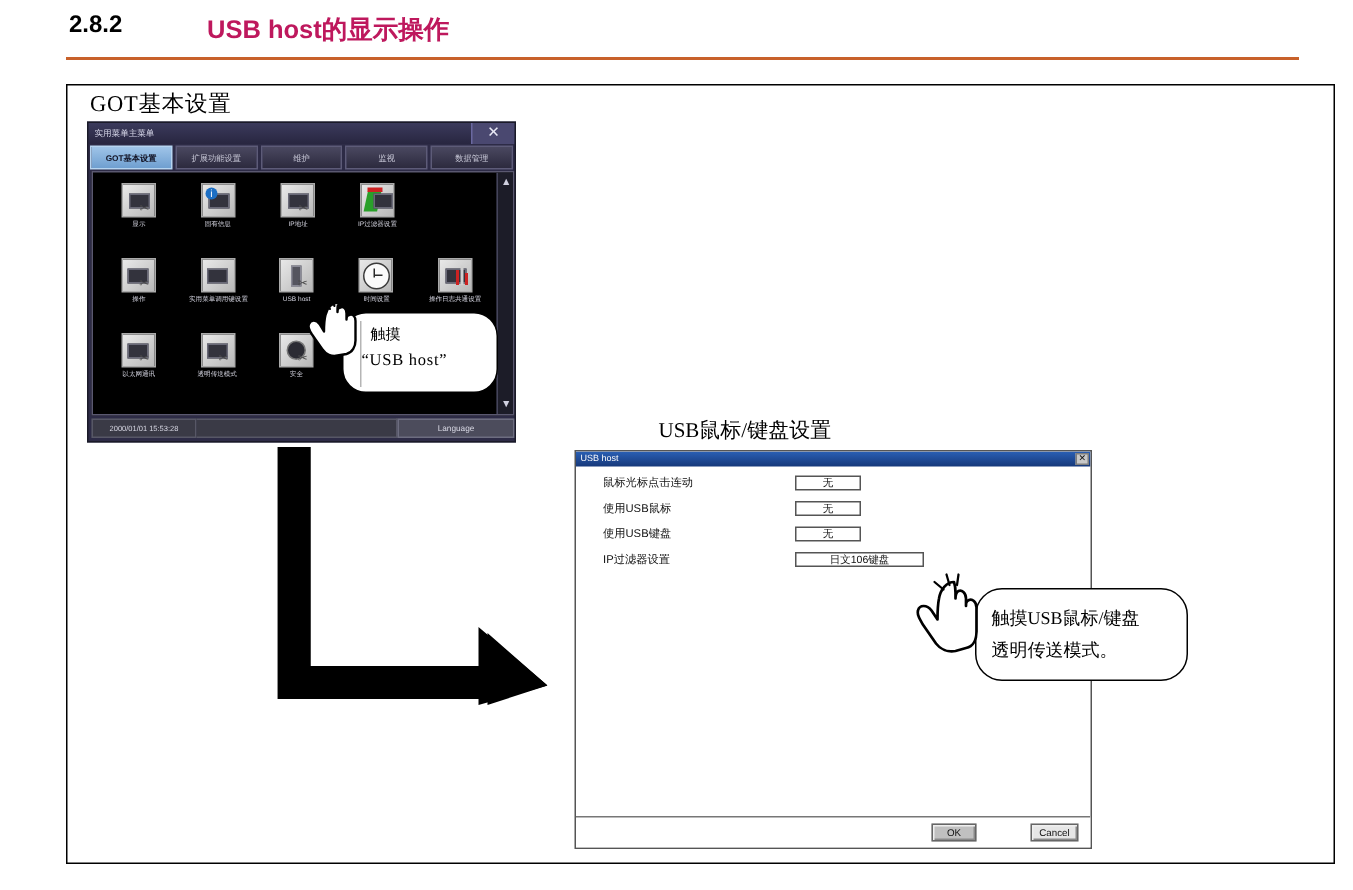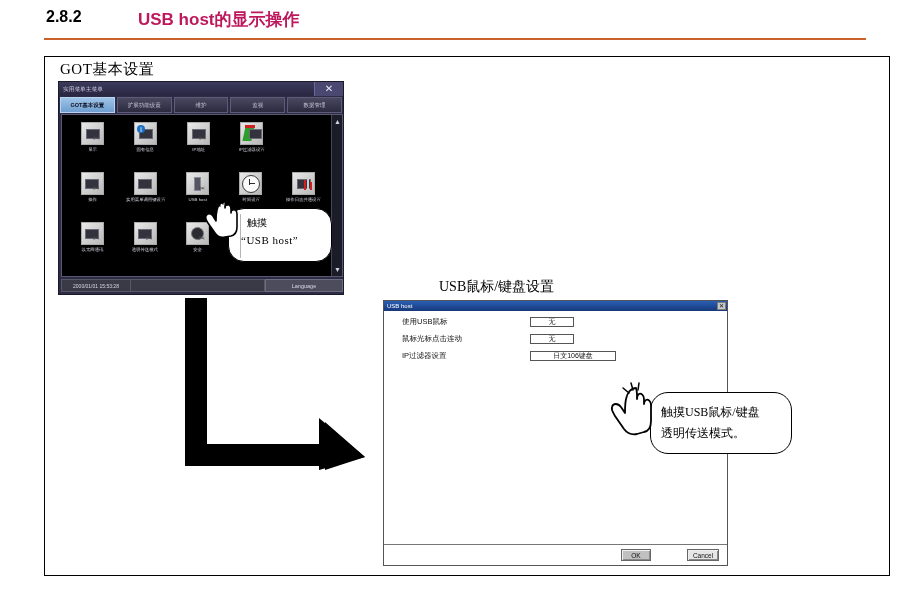--- a/index.html
+++ b/index.html
@@ -683,25 +683,29 @@
 <div id="dlg-caption">USB鼠标/键盘设置</div>
 
 <div id="usb-dialog">
   <div id="dlg-titlebar">
     <span class="dt-text">USB host</span>
     <div id="dlg-close">✕</div>
   </div>
 
   <div id="dlg-fields">
     <div class="dlg-row">
+      <span class="dlg-label">鼠标光标点击连动</span>
+      <div class="dlg-value">无</div>
+    </div>
+    <div class="dlg-row">
       <span class="dlg-label">使用USB鼠标</span>
       <div class="dlg-value">无</div>
     </div>
     <div class="dlg-row">
-      <span class="dlg-label">鼠标光标点击连动</span>
+      <span class="dlg-label">使用USB键盘</span>
       <div class="dlg-value">无</div>
     </div>
     <div class="dlg-row">
       <span class="dlg-label">IP过滤器设置</span>
       <div class="dlg-value wide">日文106键盘</div>
     </div>
   </div>
 
   <div id="dlg-footer">
     <div class="dlg-btn" id="dlg-ok">OK</div>

